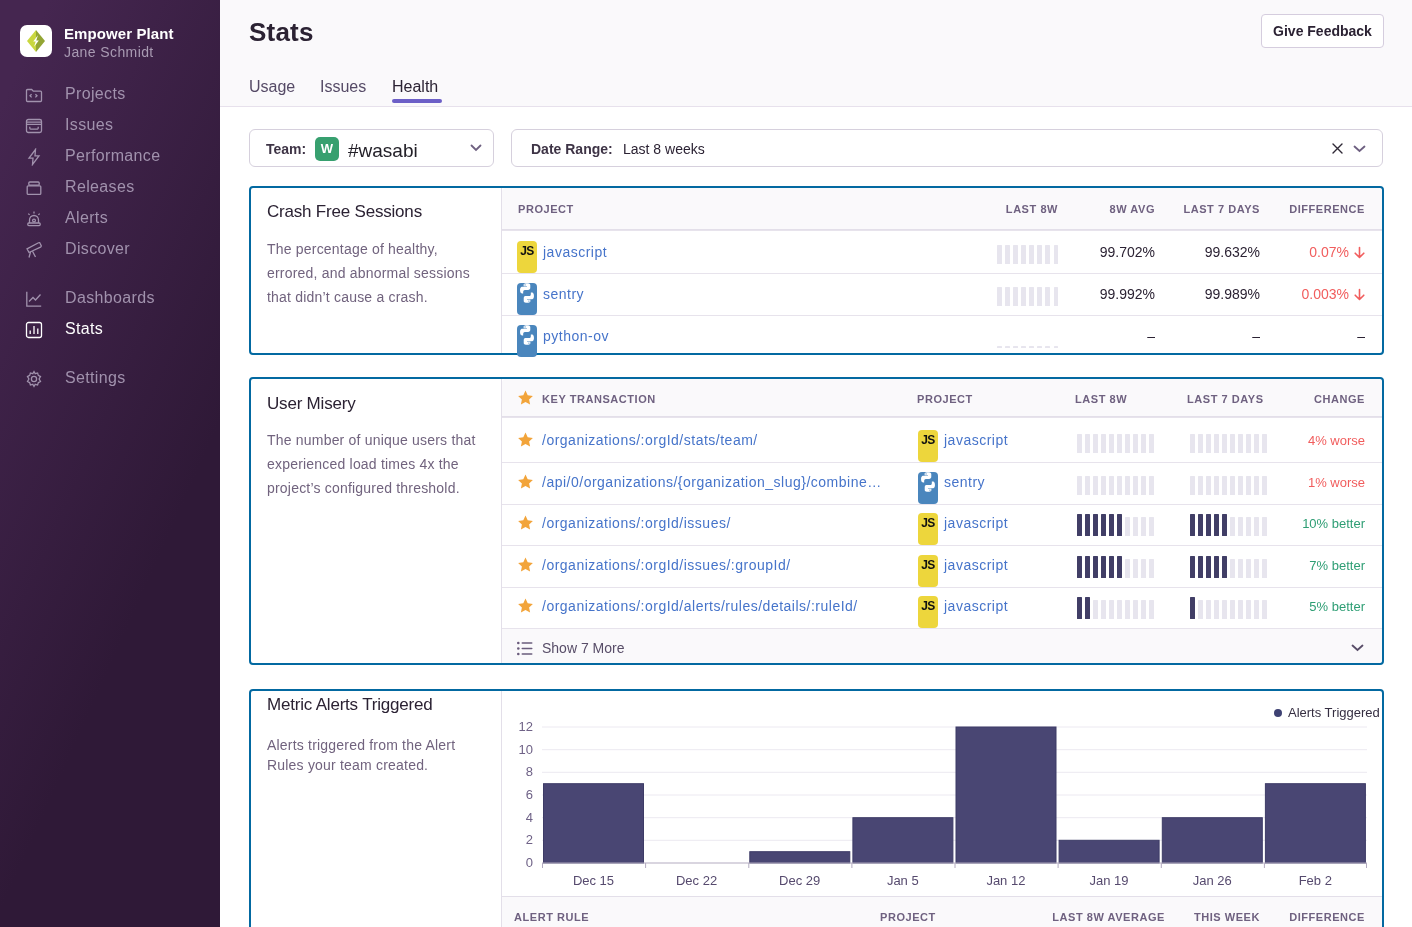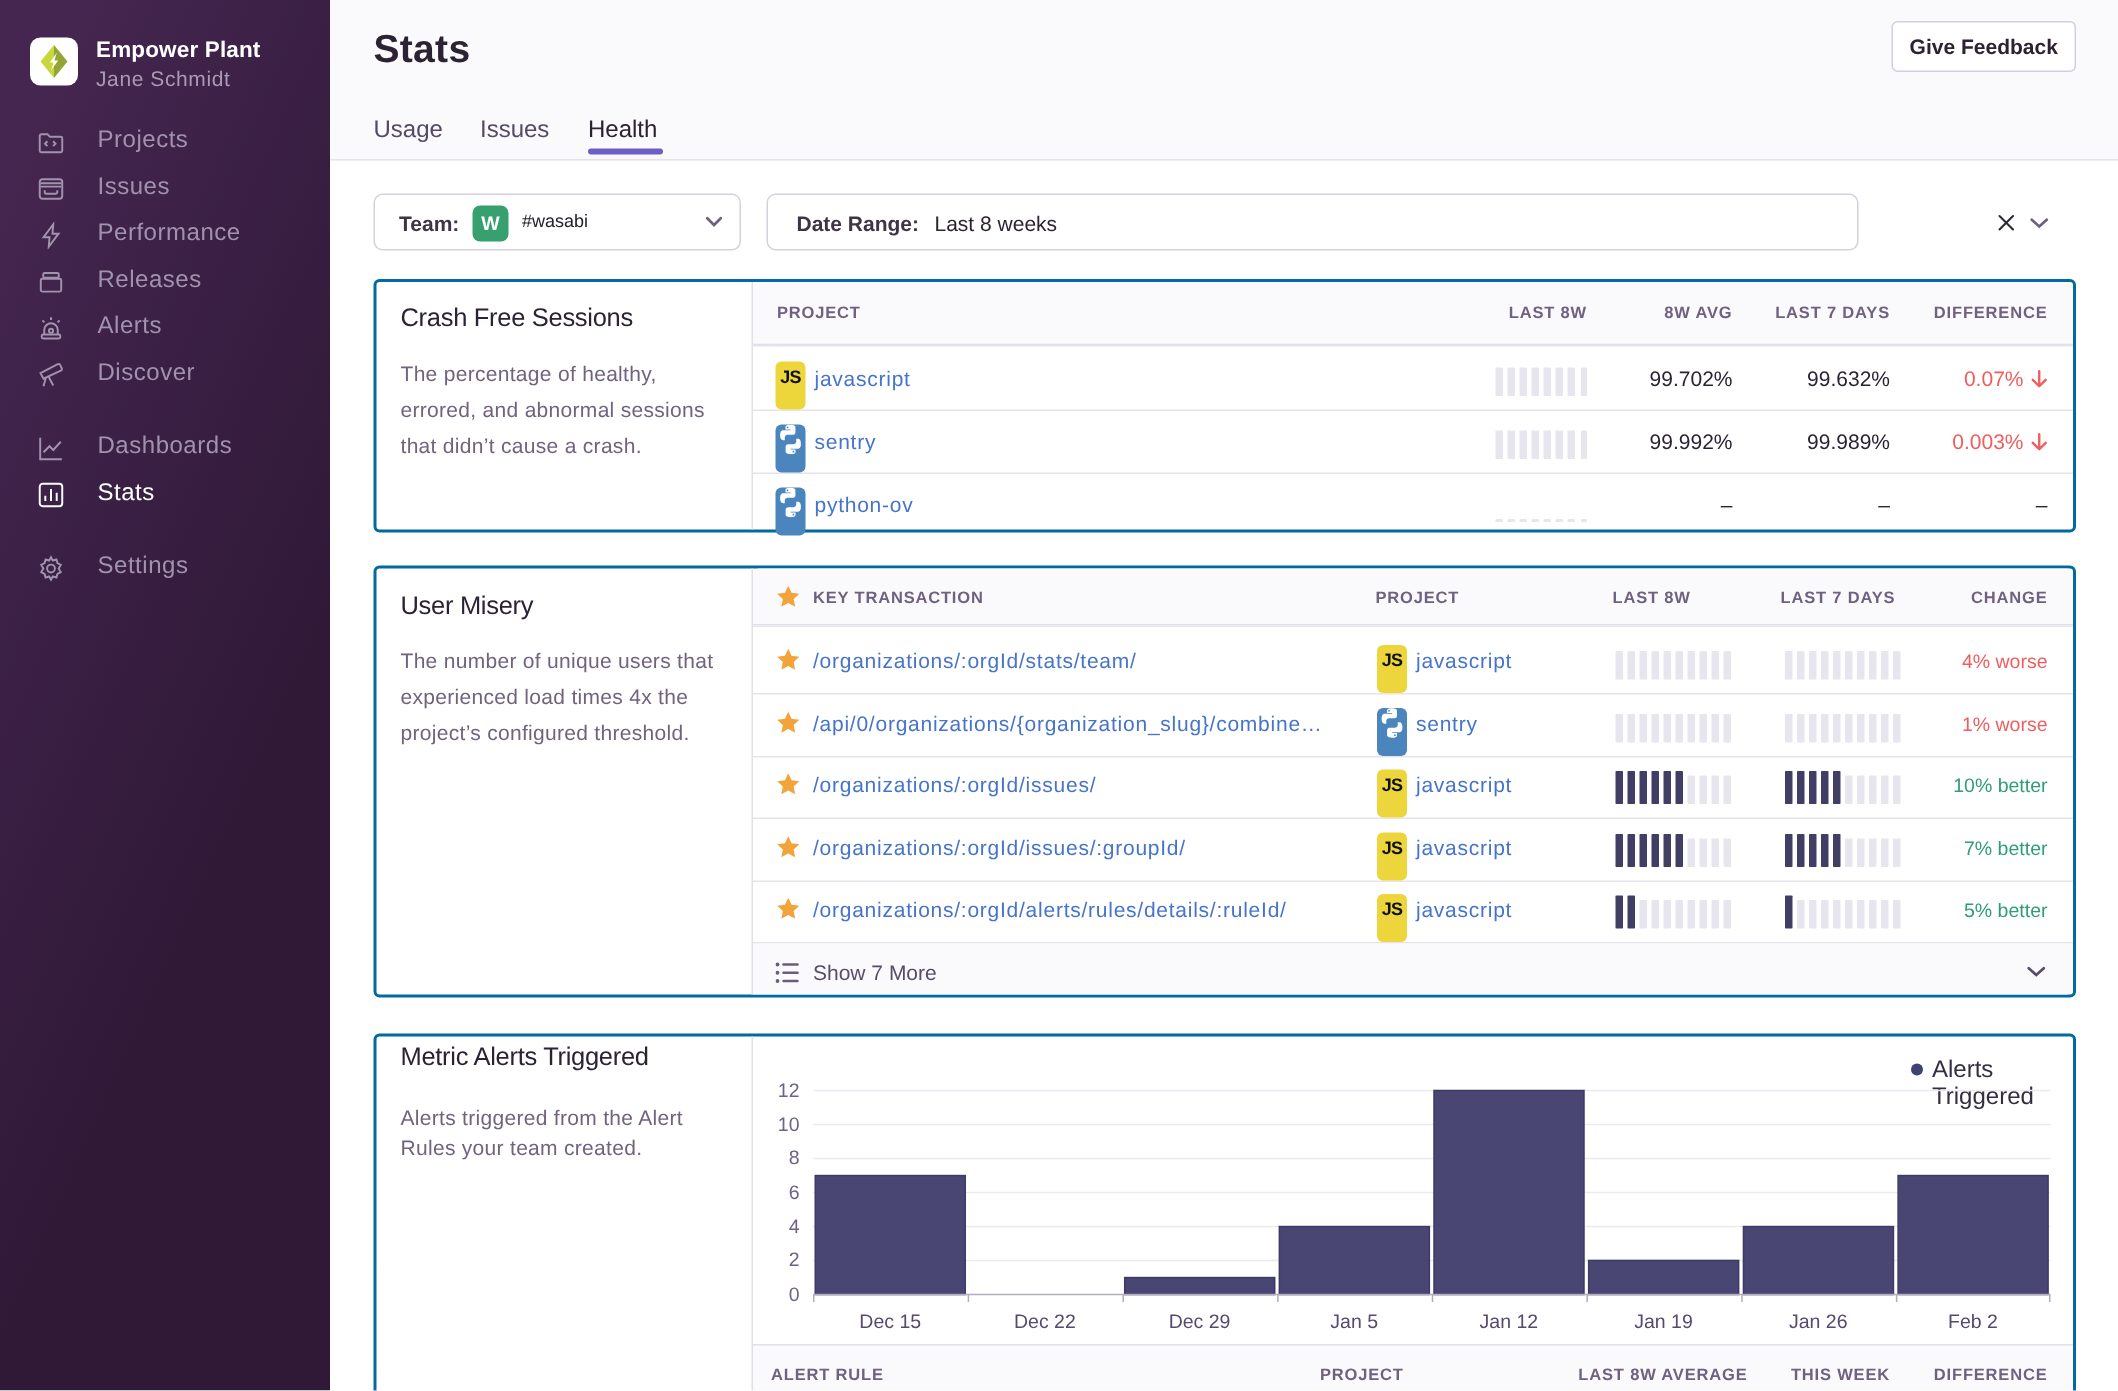--- a/index.html
+++ b/index.html
@@ -127,26 +127,26 @@
   <div id="feedback">Give Feedback</div>
   <div class="tab" style="left:29px">Usage</div>
   <div class="tab" style="left:100px">Issues</div>
   <div class="tab active" style="left:172px">Health</div>
   <div id="tabline"></div>
 </div>
 
 <div class="fbox" style="left:249px;top:129px;width:245px">
   <span style="position:absolute;left:16px;top:11px;font-size:14px;font-weight:700;color:#3e3446">Team:</span>
   <span style="position:absolute;left:65px;top:7px;width:24px;height:24px;border-radius:5px;background:#37a06f;color:#fff;font-size:13px;font-weight:700;text-align:center;line-height:24px">W</span>
-  <span style="position:absolute;left:98px;top:10px;font-size:12px;color:#232028">#wasabi</span>
+  <span style="position:absolute;left:98px;top:10px;font-size:19px;color:#232028">#wasabi</span>
   <svg style="position:absolute;left:220px;top:14px" width="12" height="8" viewBox="0 0 12 8" fill="none" stroke="#6e6080" stroke-width="1.8" stroke-linecap="round">
         <path d="M1.5 1.5 L6 6 L10.5 1.5"></path>
       </svg>
 </div>
-<div class="fbox" style="left:511px;top:129px;width:728px">
+<div class="fbox" style="left:511px;top:129px;width:872px">
   <span style="position:absolute;left:19px;top:11px;font-size:14px;font-weight:700;color:#3e3446">Date Range:</span>
   <span style="position:absolute;left:111px;top:11px;font-size:14px;color:#2b2233">Last 8 weeks</span>
   <svg style="position:absolute;left:820px;top:13px" width="11" height="11" viewBox="0 0 11 11" fill="none" stroke="#2f2936" stroke-width="1.4" stroke-linecap="round">
         <path d="M1 1 L10 10 M10 1 L1 10"></path>
       </svg>
   <svg style="position:absolute;left:841px;top:15px" width="13" height="8" viewBox="0 0 13 8" fill="none" stroke="#6d5f80" stroke-width="1.8" stroke-linecap="round">
         <path d="M1.5 1.5 L6.5 6 L11.5 1.5"></path>
       </svg>
 </div>
 
@@ -425,21 +425,21 @@
           <path d="M1.5 1.5 L6.5 6 L11.5 1.5"></path>
         </svg>
   </div>
 </div>
 
 <div class="panel" id="p3" style="top:689px;height:260px">
   <div class="ldiv" style="bottom:-22px"></div>
   <div class="ptitle" style="top:4px">Metric Alerts Triggered</div>
   <div class="pdesc" style="top:44px;line-height:20px">Alerts triggered from the Alert<br>Rules your team created.</div>
   <div style="position:absolute;left:1023px;top:18px;width:8px;height:8px;border-radius:50%;background:#3e4273"></div>
-  <div style="position:absolute;left:1037px;top:14px;font-size:16px;color:#352e41">Alerts Triggered</div>
+  <div style="position:absolute;left:1037px;top:14px;font-size:13px;color:#352e41">Alerts Triggered</div>
   <svg style="position:absolute;left:251px;top:0" width="884" height="206" viewBox="0 0 884 206">
     <g stroke="#ece9f1" stroke-width="1">
       <line x1="40" y1="36" x2="865" y2="36"></line>
           <line x1="40" y1="58.7" x2="865" y2="58.7"></line>
       <line x1="40" y1="81.3" x2="865" y2="81.3"></line>
           <line x1="40" y1="104" x2="865" y2="104"></line>
       <line x1="40" y1="126.7" x2="865" y2="126.7"></line>
           <line x1="40" y1="149.3" x2="865" y2="149.3"></line>
     </g>
     <g fill="#494673" stroke="#3d3b66" stroke-width="1">

